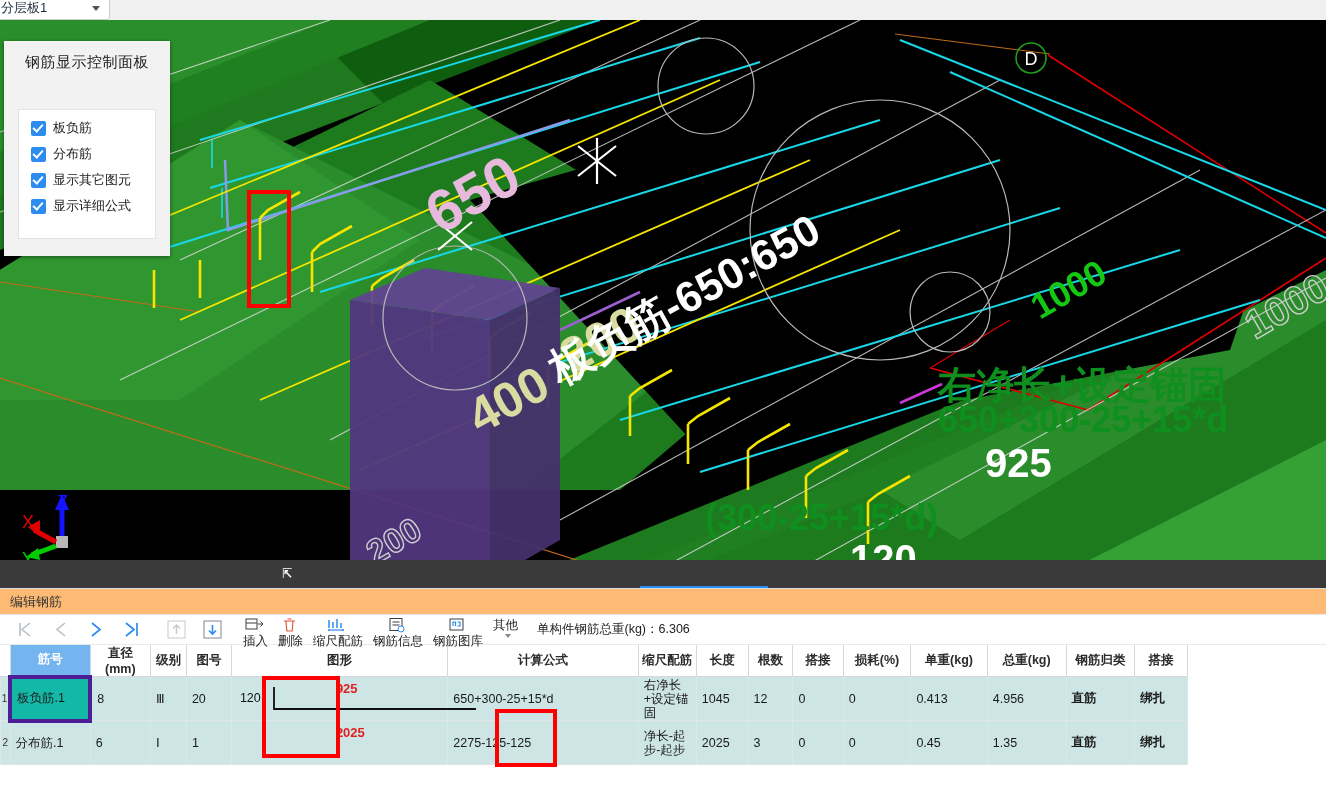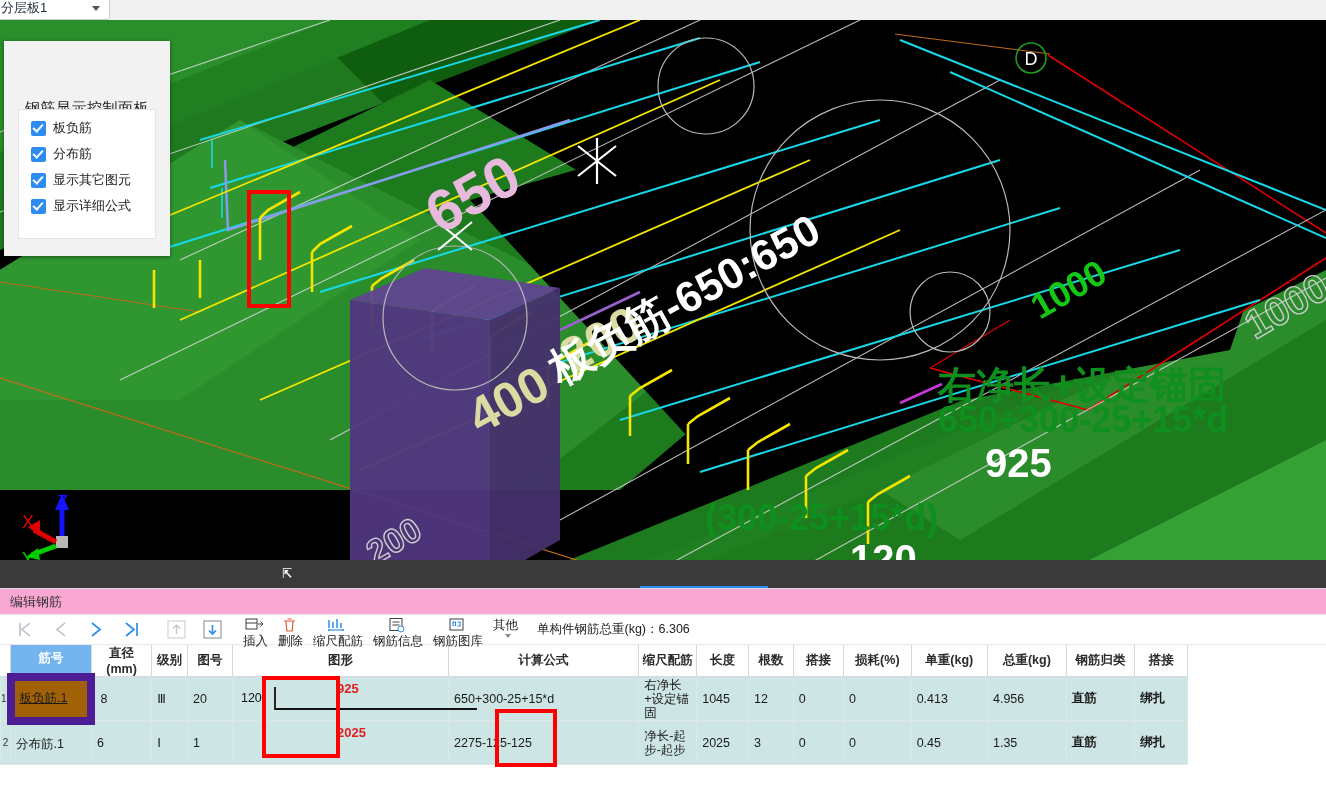--- a/index.html
+++ b/index.html
@@ -39,21 +39,20 @@
 
   
   .rebar-panel {
     position: absolute; left: 4px; top: 21px; width: 166px; height: 215px;
     background: #f2f2f2; box-shadow: 0 1px 4px rgba(0,0,0,.45);
     z-index: 30;
   }
   .rebar-panel .title {
     text-align: center; font-size: 15px; color: #222; padding: 12px 0 0 0;
     letter-spacing: .5px;
-    margin-top: 46px;
   }
   .rebar-panel .inner {
     position: absolute; left: 14px; top: 68px; width: 138px; height: 130px;
     background: #fff; border: 1px solid #e4e4e4;
     padding: 9px 0 0 12px;
   }
   .chk-row { display: flex; align-items: center; margin-bottom: 8px; }
   .chk {
     width: 15px; height: 15px; border-radius: 2px; background: #2d8cf0;
     position: relative; flex: none; margin-right: 7px;
@@ -81,21 +80,21 @@
     background: #2d8cf0; z-index: 26;
   }
 
   
   .edit-pane {
     position: absolute; left: 0; top: 588px; width: 1326px; height: 198px;
     background: #fff; border-top: 1px solid #d6dbe0;
   }
   .pane-title {
     height: 26px; display: flex; align-items: center; padding-left: 10px;
-    font-size: 13px; color: #333; background: #f9a8d4;
+    font-size: 13px; color: #333; background: #fdba74;
     border-bottom: 1px solid #e6e9ed;
   }
   .toolbar {
     height: 30px; display: flex; align-items: center; gap: 0;
     padding-left: 6px; border-bottom: 1px solid #e6e9ed; background: #fff;
   }
   .tb-item {
     display: flex; align-items: center; height: 26px; padding: 0 5px;
     font-size: 12.5px; color: #222; white-space: nowrap; flex-direction: column;
   }
@@ -120,21 +119,21 @@
   table.grid th.sel { background: #74b4ef; color: #fff; }
   table.grid td {
     background: #cde5e4; border: 1px solid #dfe6e6;
     height: 44px; padding: 0 5px; color: #1a1a1a; vertical-align: middle;
   }
   table.grid td.rownum {
     background: #cde5e4; border-right: none; width: 10px; padding: 0;
     font-size: 10px; color: #333; text-align: center;
   }
   table.grid td.cell-sel {
-    background: #a16207; border: 8px solid #4c1d95; text-decoration: underline;
+    background: #14b8a6; border: 4px solid #4c1d95;
   }
   .desc2 { line-height: 14px; font-size: 12.5px; }
   .shape-cell { position: relative; }
   .shape-120 { position: absolute; left: 8px; top: 14px; font-size: 12.5px; color: #111; }
   .shape-925 { position: absolute; left: 104px; top: 4px; color: #e02020; font-weight: bold; font-size: 13px; }
   .shape-svg { position: absolute; left: 38px; top: 8px; }
   .shape2-2025 { position: absolute; left: 104px; top: 4px; color: #e02020; font-weight: bold; font-size: 13px; }
 
   
   .redbox { position: absolute; border: 4px solid #f00; z-index: 40; pointer-events: none; }

